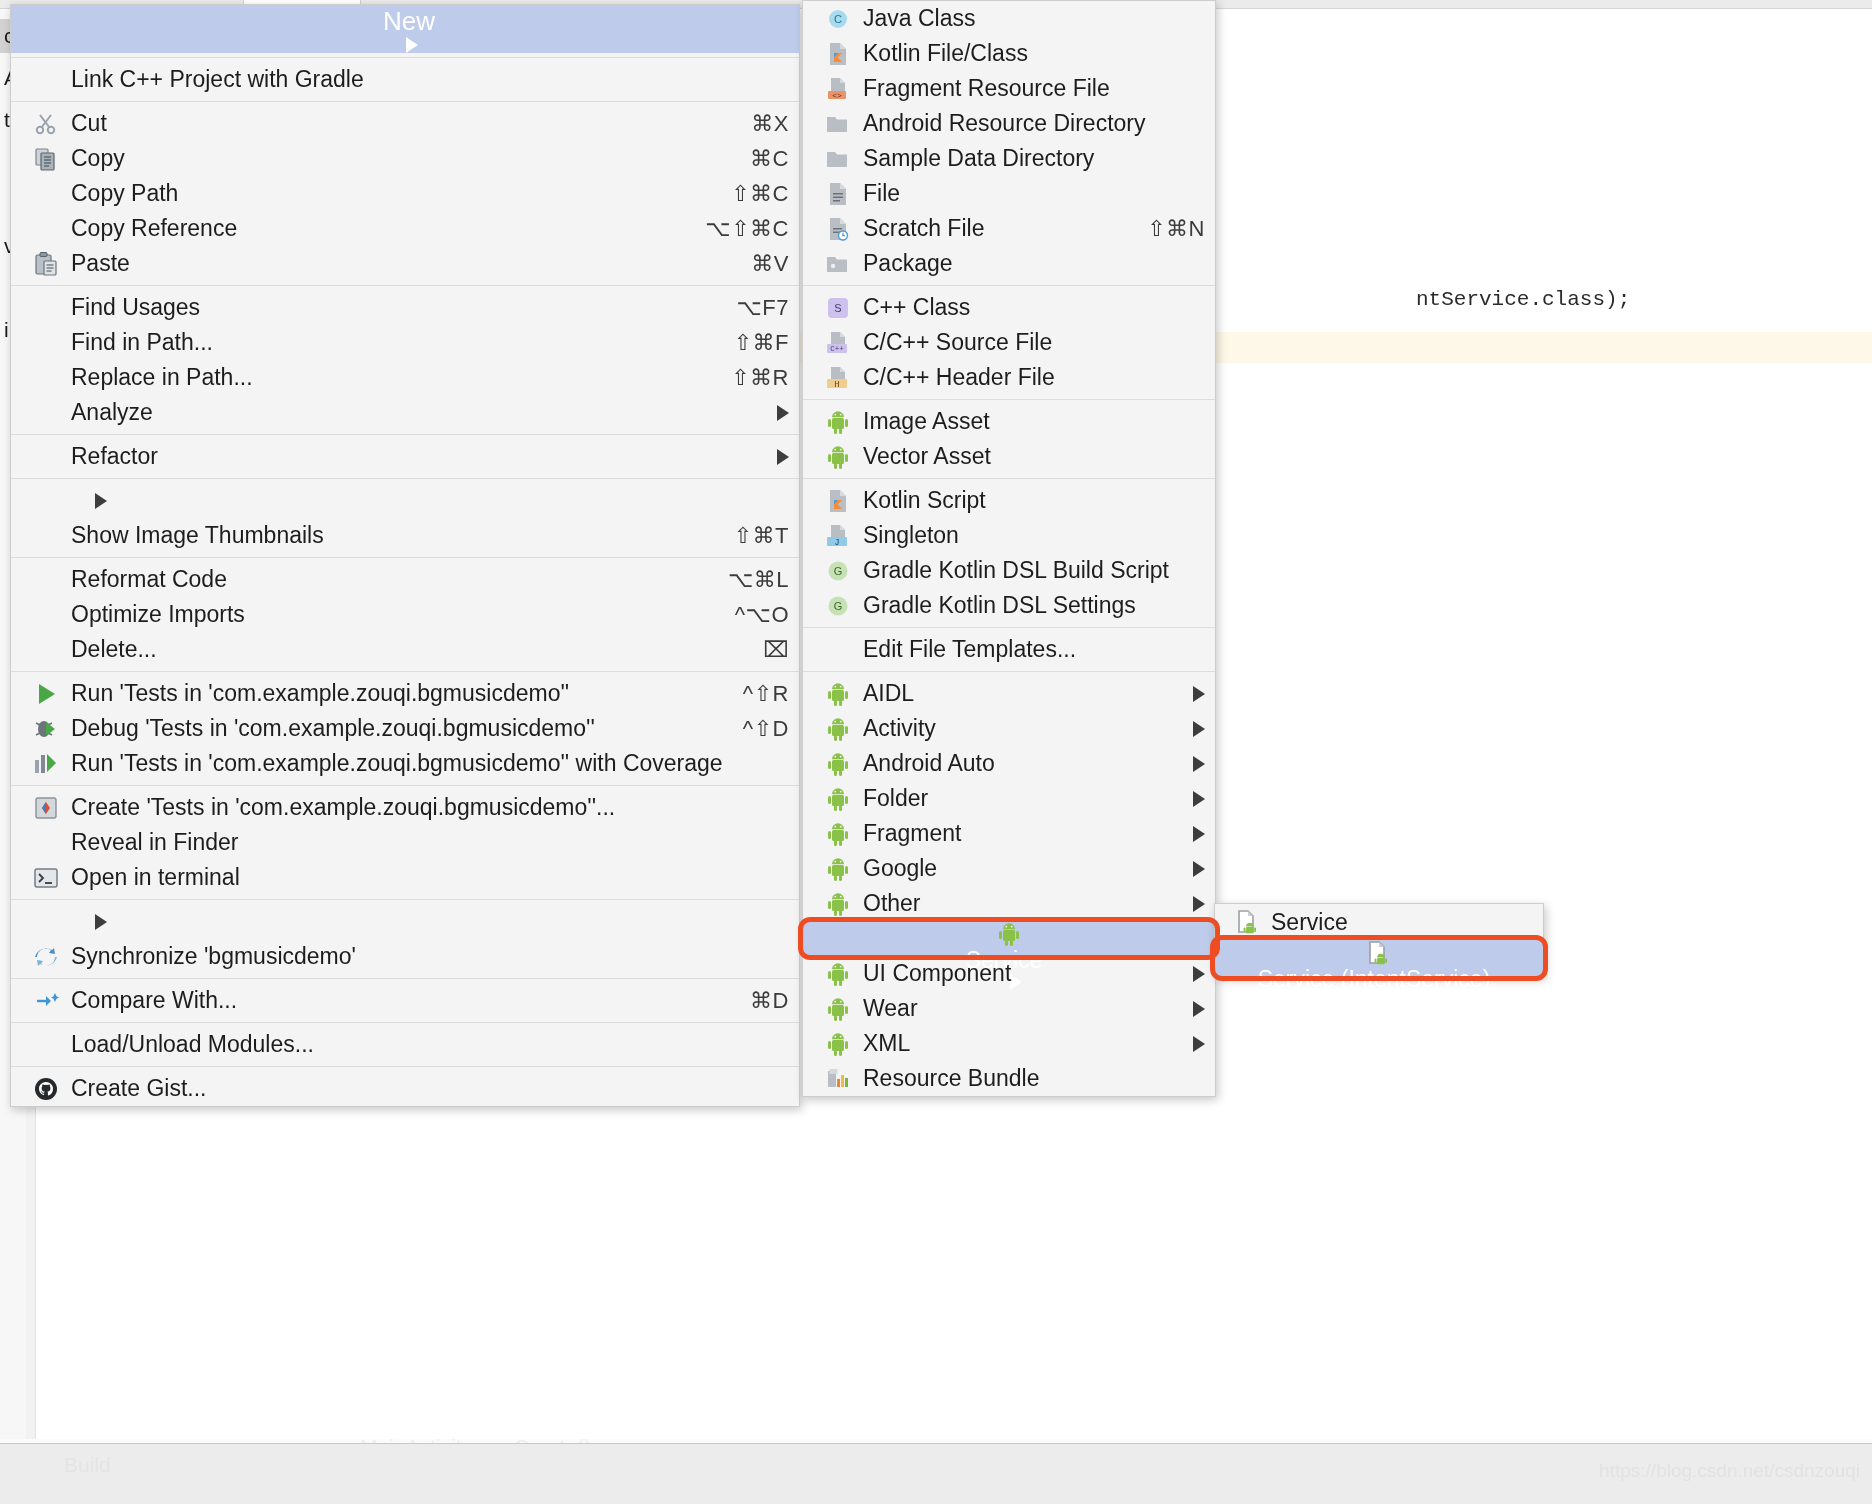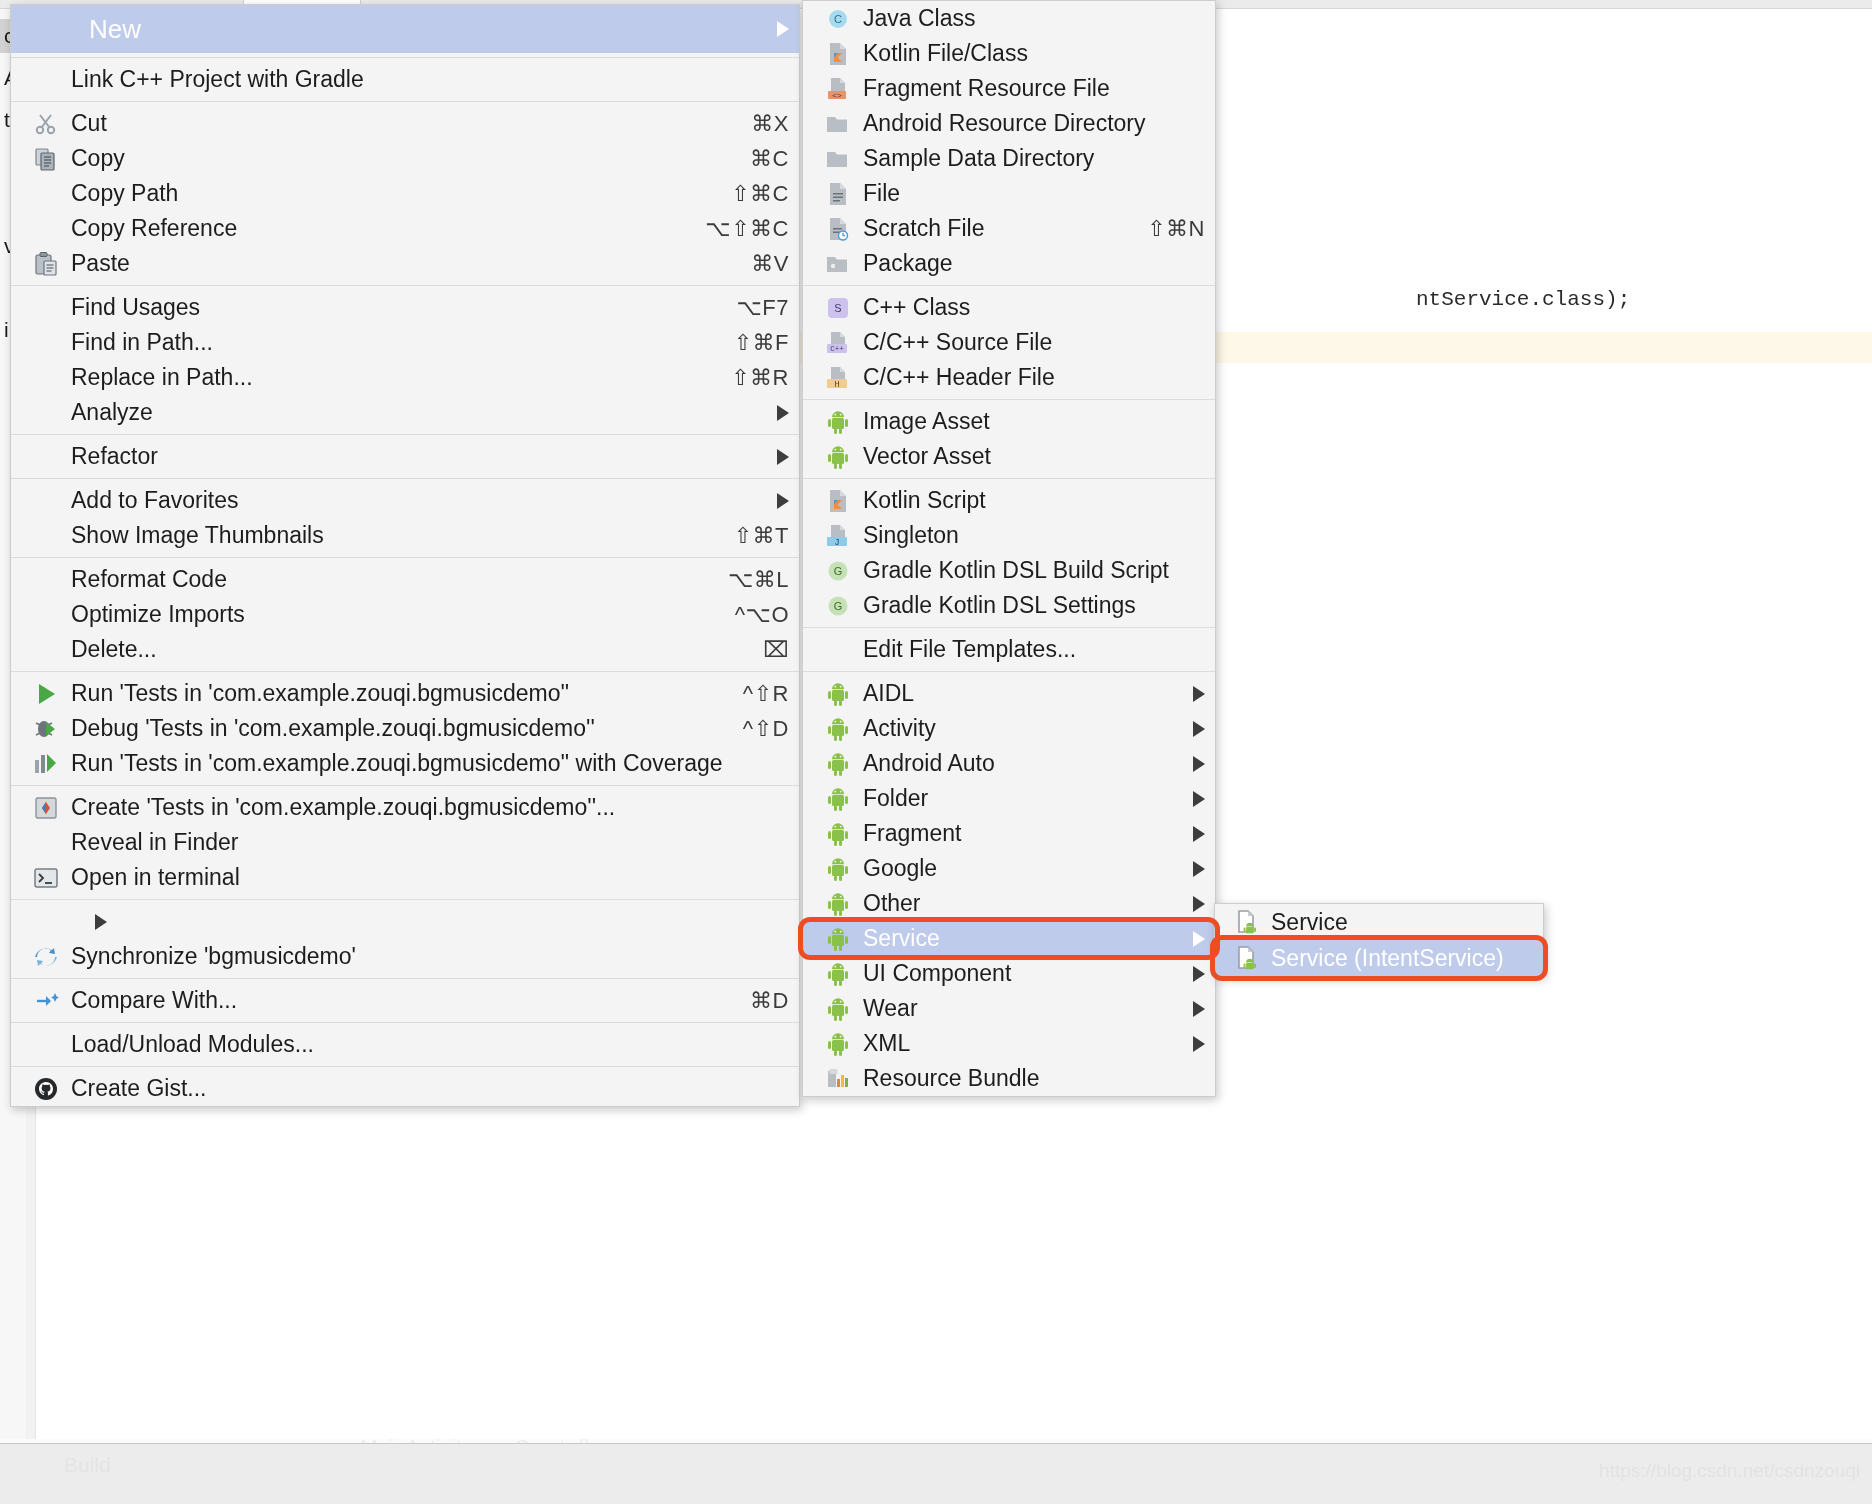--- a/index.html
+++ b/index.html
@@ -78,21 +78,21 @@
     background: #f4f4f4;
     border: 1px solid #cdcdcd;
     box-shadow: 2px 3px 9px rgba(0,0,0,0.22);
   }
   .menu-sep { height: 1px; background: #dcdcdc; margin: 4px 0; }
   .mi {
     position: relative; display: flex; align-items: center;
     height: 35px; padding: 0 10px 0 0;
     font-size: 23px; color: #1d1d1d; white-space: nowrap;
   }
-  .mi.sel { background: #bfcbeb; color: #ffffff; }
+  .mi.sel { background: #bfcbeb; color: #ffffff; flex-direction: column; }
   .mi .ico {
     width: 34px; min-width: 34px; height: 26px; margin-left: 18px; margin-right: 8px;
     display: flex; align-items: center; justify-content: center;
   }
   .mi .lbl { flex: 1 1 auto; }
   .mi .sc {
     margin-left: 28px; font-size: 22px; color: #3b3b3b; letter-spacing: 0.5px;
   }
   .mi .arw {
     width: 0; height: 0; margin-left: 24px;
@@ -229,21 +229,20 @@
       </div>
       <div class="menu-sep"></div>
       <div class="mi">
         <span class="ico"></span>
         <span class="lbl">Refactor</span>
         <span class="arw"></span>
       </div>
       <div class="menu-sep"></div>
       <div class="mi">
         <span class="ico"></span>
-        <span class="lbl">Add to Favorites</span>
         <span class="arw"></span>
       </div>
       <div class="mi">
         <span class="ico"></span>
         <span class="lbl">Show Image Thumbnails</span>
         <span class="sc">⇧⌘T</span>
       </div>
       <div class="menu-sep"></div>
       <div class="mi">
         <span class="ico"></span>

